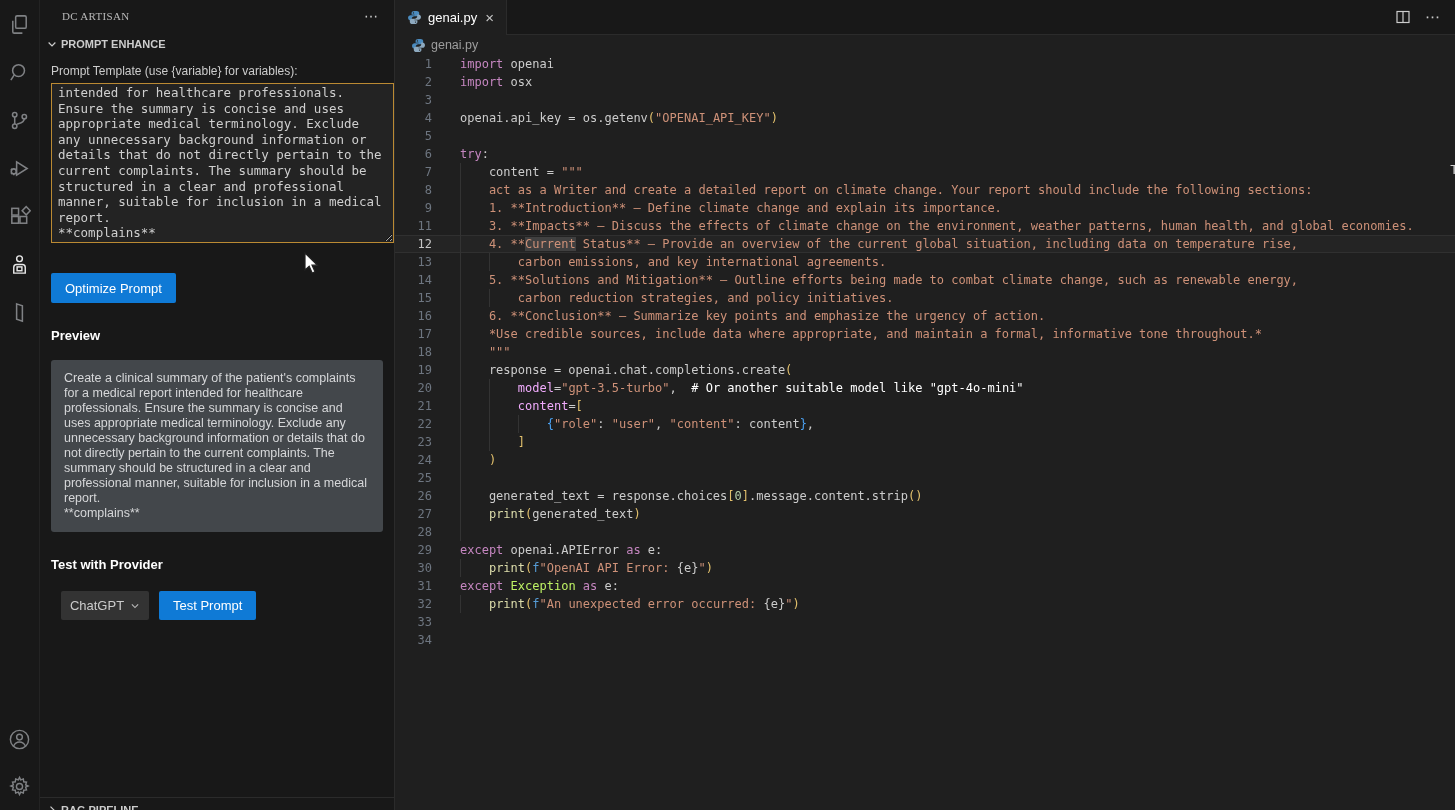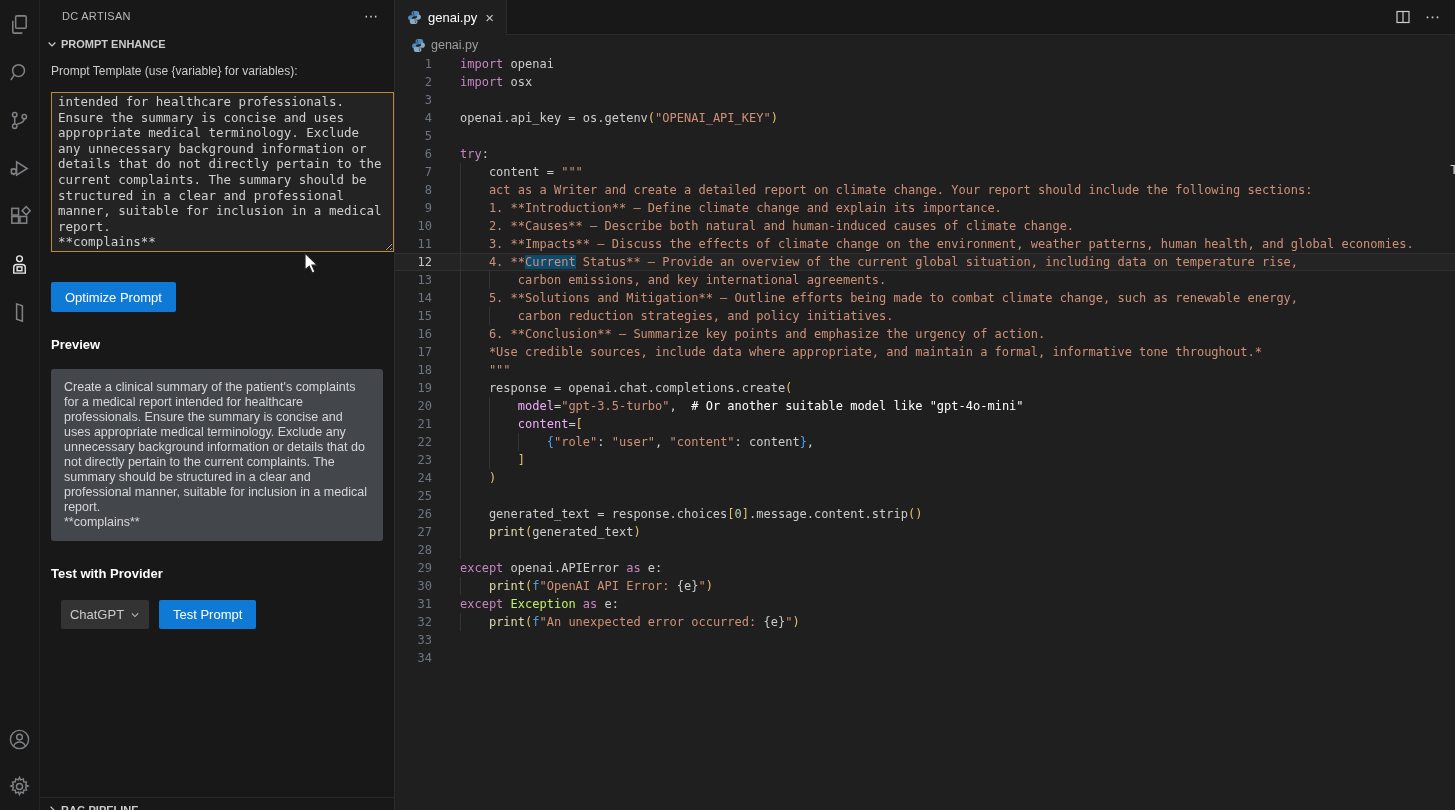--- a/index.html
+++ b/index.html
@@ -13,28 +13,28 @@
   .ab-icon { width:40px; height:48px; display:flex; align-items:center; justify-content:center;
     color:#7f8184; cursor:pointer; }
   .ab-icon svg { width:23px; height:23px; }
   .ab-icon.active { color:#e7e7e7; }
   .ab-spacer { flex:1; }
   .ab-bottom .ab-icon { height:47px; }
 
   
   .sidebar { width:355px; background:#181818; border-right:1px solid #2b2b2b;
     position:relative; flex-shrink:0; color:#cccccc; }
-  .sb-title-row { display:flex; align-items:center; height:32px; padding:0 12px 0 22px; }
+  .sb-title-row { display:flex; align-items:center; height:32px; padding:0 12px 0 22px;font-family:Liberation Serif, serif; }
   .sb-title { font-size:11px; color:#b8b8b8; letter-spacing:.3px; flex:1; }
   .sb-title-menu { color:#cccccc; font-size:14px; cursor:pointer; padding:0 4px; }
   .sb-section-header { display:flex; align-items:center; height:24px; padding-left:6px;
     font-size:11px; font-weight:bold; color:#cccccc; cursor:pointer; }
   .sb-section-header svg { width:12px; height:12px; margin-right:3px; color:#cccccc; }
   .sb-body { padding:6px 11px 0 11px; }
-  .sb-label { font-size:12px; color:#cccccc; margin:2px 0 14px 0; }
+  .sb-label { font-size:12px; color:#cccccc; margin:2px 0 5px 0; }
   .sb-textarea { width:343px; height:160px; background:#232323; color:#cfcfcf;
     border:1px solid #bb8a33; outline:none; font-family:"DejaVu Sans Mono", monospace;
     font-size:12.5px; line-height:15.6px; padding:1px 6px 2px 6px; resize:both; }
   .btn-blue { background:#0f7ad6; color:#ffffff; border:none; border-radius:2px;
     font-size:13px; font-family:"Liberation Sans", sans-serif; padding:0 14px; height:30px;
     cursor:pointer; }
   .optimize-row { margin-top:26px; }
   .sb-heading { font-size:13px; font-weight:bold; color:#ffffff; margin:25px 0 0 0; }
   .preview-box { margin-top:17px; width:332px; min-height:165px; background:#43474b;
     border-radius:3px; padding:11px 13px; font-size:12.5px; line-height:15px;
@@ -72,21 +72,21 @@
   .code-line { display:flex; height:18px; white-space:pre; }
   .code-line.current { background:#242424; box-shadow:inset 0 1px 0 #303030, inset 0 -1px 0 #303030; }
   .line-num { width:37px; text-align:right; color:#6e7681; flex-shrink:0; user-select:none; }
   .code-line.current .line-num { color:#c6c6c6; }
   .line-body { position:relative; padding-left:28px; flex:1; }
   .indent-guide { position:absolute; top:0; bottom:0; width:1px; background:#333333; }
   .tk-k { color:#c586c0; } .tk-s { color:#ce9178; } .tk-cm { color:#ffffff; }
   .tk-v { color:#f0abfc; } .tk-fn { color:#dcdcaa; } .tk-cl { color:#bef264; }
   .tk-n { color:#b5cea8; } .tk-p { color:#cccccc; } .tk-g { color:#e2c06c; }
   .tk-b { color:#4ba3f5; } .tk-fp { color:#569cd6; }
-  .tk-sh { color:#ce9178; background:#0c4a6e; }
+  .tk-sh { color:#ce9178; background:#404040; }
   .overflow-char { position:absolute; right:-3px; top:106px; color:#d4d4d4;
     font-family:"DejaVu Sans Mono", monospace; font-size:13px; }
 
   .mouse-cursor { position:absolute; left:304px; top:252px; z-index:50; pointer-events:none; }
 </style>
 </head>
 <body>
 
 <div class="app">
 
@@ -226,21 +226,20 @@
       <div>
           <div class="code-line"><div class="line-num">1</div><div class="line-body"><span><span class="tk-k">import</span><span class="tk-p"> openai</span></span></div></div>
           <div class="code-line"><div class="line-num">2</div><div class="line-body"><span><span class="tk-k">import</span><span class="tk-p"> osx</span></span></div></div>
           <div class="code-line"><div class="line-num">3</div><div class="line-body"><span></span></div></div>
           <div class="code-line"><div class="line-num">4</div><div class="line-body"><span><span class="tk-p">openai.api_key = os.getenv</span><span class="tk-g">(</span><span class="tk-s">"OPENAI_API_KEY"</span><span class="tk-g">)</span></span></div></div>
           <div class="code-line"><div class="line-num">5</div><div class="line-body"><span></span></div></div>
           <div class="code-line"><div class="line-num">6</div><div class="line-body"><span><span class="tk-k">try</span><span class="tk-p">:</span></span></div></div>
           <div class="code-line"><div class="line-num">7</div><div class="line-body"><div class="indent-guide" style="left: 28px;"></div><span><span class="tk-p">    content = </span><span class="tk-s">"""</span></span></div></div>
           <div class="code-line"><div class="line-num">8</div><div class="line-body"><div class="indent-guide" style="left: 28px;"></div><span><span class="tk-s">    act as a Writer and create a detailed report on climate change. Your report should include the following sections:</span></span></div></div>
           <div class="code-line"><div class="line-num">9</div><div class="line-body"><div class="indent-guide" style="left: 28px;"></div><span><span class="tk-s">    1. **Introduction** — Define climate change and explain its importance.</span></span></div></div>
-          <div class="code-line"><div class="line-num">10</div><div class="line-body"><div class="indent-guide" style="left: 28px;"></div><span><span class="tk-s">    2. **Causes** — Describe both natural and human-induced causes of climate change.</span></span></div></div>
           <div class="code-line"><div class="line-num">11</div><div class="line-body"><div class="indent-guide" style="left: 28px;"></div><span><span class="tk-s">    3. **Impacts** — Discuss the effects of climate change on the environment, weather patterns, human health, and global economies.</span></span></div></div>
           <div class="code-line current"><div class="line-num">12</div><div class="line-body"><div class="indent-guide" style="left: 28px;"></div><span><span class="tk-s">    4. **</span><span class="tk-sh">Current</span><span class="tk-s"> Status** — Provide an overview of the current global situation, including data on temperature rise,</span></span></div></div>
           <div class="code-line"><div class="line-num">13</div><div class="line-body"><div class="indent-guide" style="left: 28px;"></div><div class="indent-guide" style="left: 56.9px;"></div><span><span class="tk-s">        carbon emissions, and key international agreements.</span></span></div></div>
           <div class="code-line"><div class="line-num">14</div><div class="line-body"><div class="indent-guide" style="left: 28px;"></div><span><span class="tk-s">    5. **Solutions and Mitigation** — Outline efforts being made to combat climate change, such as renewable energy,</span></span></div></div>
           <div class="code-line"><div class="line-num">15</div><div class="line-body"><div class="indent-guide" style="left: 28px;"></div><div class="indent-guide" style="left: 56.9px;"></div><span><span class="tk-s">        carbon reduction strategies, and policy initiatives.</span></span></div></div>
           <div class="code-line"><div class="line-num">16</div><div class="line-body"><div class="indent-guide" style="left: 28px;"></div><span><span class="tk-s">    6. **Conclusion** — Summarize key points and emphasize the urgency of action.</span></span></div></div>
           <div class="code-line"><div class="line-num">17</div><div class="line-body"><div class="indent-guide" style="left: 28px;"></div><span><span class="tk-s">    *Use credible sources, include data where appropriate, and maintain a formal, informative tone throughout.*</span></span></div></div>
           <div class="code-line"><div class="line-num">18</div><div class="line-body"><div class="indent-guide" style="left: 28px;"></div><span><span class="tk-s">    """</span></span></div></div>
           <div class="code-line"><div class="line-num">19</div><div class="line-body"><div class="indent-guide" style="left: 28px;"></div><span><span class="tk-p">    response = openai.chat.completions.create</span><span class="tk-g">(</span></span></div></div>
           <div class="code-line"><div class="line-num">20</div><div class="line-body"><div class="indent-guide" style="left: 28px;"></div><div class="indent-guide" style="left: 56.9px;"></div><span><span class="tk-v">        model</span><span class="tk-p">=</span><span class="tk-s">"gpt-3.5-turbo"</span><span class="tk-p">,  </span><span class="tk-cm"># Or another suitable model like "gpt-4o-mini"</span></span></div></div>

